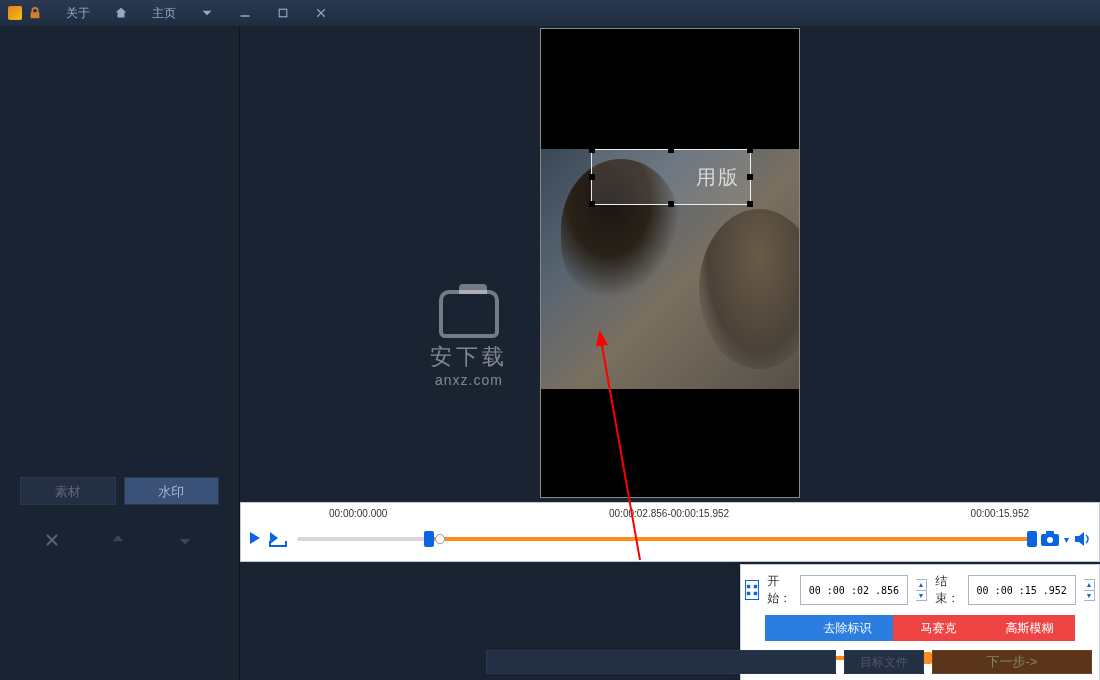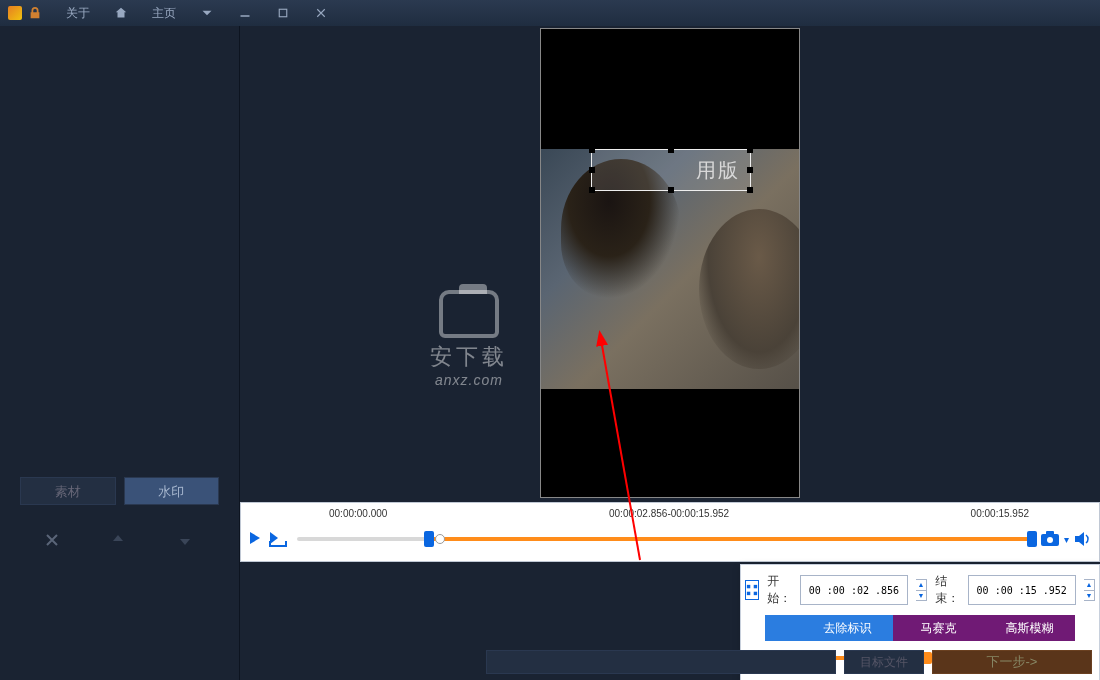--- a/index.html
+++ b/index.html
@@ -23,31 +23,31 @@
 .sidebar .irow-icon { width: 18px; height: 18px; color: #445; cursor: default; }
 
 .workspace { flex: 1; position: relative; background: #1a2332; }
 
 
 .preview-wrap { position: absolute; top: 2px; left: 50%; transform: translateX(-50%); width: 260px; height: 470px; background: #000; border: 1px solid #888; }
 .video-frame { position: absolute; top: 120px; left: 0; right: 0; height: 240px; background: linear-gradient(135deg,#3a4856 0%,#5a6572 30%,#7a7060 55%,#565048 100%); overflow: hidden; }
 
 .video-frame::before { content:""; position:absolute; top:10px; left:20px; width:120px; height:140px; background: radial-gradient(ellipse at 40% 30%, #1a1412 0%, #2a2218 40%, transparent 70%); border-radius: 50% 50% 40% 40%; }
 .video-frame::after { content:""; position:absolute; top:60px; right:-20px; width:120px; height:160px; background: radial-gradient(ellipse at 50% 30%, #6a5a48 0%, #4a4238 60%, transparent 80%); border-radius: 50%; }
-.watermark-box { position: absolute; top: 120px; left: 50px; width: 160px; height: 42px; border: 1px solid #eee; background: rgba(255,255,255,0.12); display: flex; align-items: center; justify-content: flex-end; padding-right: 10px; color: #d8d8d8; font-size: 20px; letter-spacing: 2px; }
+.watermark-box { position: absolute; top: 120px; left: 50px; width: 160px; height: 56px; border: 1px solid #eee; background: rgba(255,255,255,0.12); display: flex; align-items: center; justify-content: flex-end; padding-right: 10px; color: #d8d8d8; font-size: 20px; letter-spacing: 2px; }
 .watermark-box .handle { position: absolute; width: 6px; height: 6px; background: #000; }
 .handle.nw { top:-3px; left:-3px; } .handle.n { top:-3px; left:calc(50% - 3px); } .handle.ne { top:-3px; right:-3px; }
 .handle.w { top:calc(50% - 3px); left:-3px; } .handle.e { top:calc(50% - 3px); right:-3px; }
 .handle.sw { bottom:-3px; left:-3px; } .handle.s { bottom:-3px; left:calc(50% - 3px); } .handle.se { bottom:-3px; right:-3px; }
 
 .site-wm { position: absolute; top: 290px; left: 430px; color: rgba(255,255,255,0.45); font-size: 22px; text-align: center; pointer-events: none; }
 .site-wm .camlogo { width:60px; height:48px; border:4px solid rgba(255,255,255,0.4); border-radius:10px 10px 6px 6px; margin:0 auto 4px; position:relative; }
 .site-wm .camlogo::before { content:""; position:absolute; top:-10px; left:16px; width:28px; height:10px; background:rgba(255,255,255,0.4); border-radius:4px 4px 0 0; }
 .site-wm .cn { letter-spacing:4px; }
-.site-wm .en { font-size:14px; letter-spacing:1px;font-style:italic; }
+.site-wm .en { font-size:14px; letter-spacing:1px; }
 
 
 .arrow-svg { position: absolute; top: 330px; left: 590px; width: 60px; height: 240px; pointer-events: none; }
 
 
 .timeline { position: absolute; top: 476px; left: 0; right: 0; height: 60px; background: #ffffff; border: 1px solid #c0c8d4; }
 .tl-top { height: 20px; display: flex; align-items: center; font-size: 10px; color: #333; position: relative; }
 .tl-top .t-left { position:absolute; left: 88px; }
 .tl-top .t-mid { position:absolute; left: 368px; }
 .tl-top .t-right { position:absolute; right: 70px; }
@@ -66,21 +66,21 @@
 
 
 .popup { position: absolute; top: 538px; left: 500px; width: 360px; height: 120px; background: #fff; border: 1px solid #c8d0dc; box-shadow: 0 2px 8px rgba(0,0,0,0.15); }
 .pp-row1 { display:flex; align-items:center; gap:8px; padding:8px 4px 4px; font-size:12px; color:#333; }
 .pp-fit { width:20px; height:20px; border:1px solid #0a66e0; display:flex; align-items:center; justify-content:center; color:#0a66e0; cursor:pointer; }
 .pp-inp { width:108px; height:30px; border:1px solid #a8b4c8; font-size:10px; text-align:center; font-family:monospace; }
 .pp-spin { width:16px; height:22px; display:flex; flex-direction:column; border:1px solid #a8b4c8; border-left:none; }
 .pp-spin div { flex:1; display:flex; align-items:center; justify-content:center; font-size:7px; color:#0a66e0; cursor:pointer; }
 .pp-spin div:first-child { border-bottom:1px solid #a8b4c8; }
 .pp-tabs { display:flex; margin:4px 24px; height:26px; }
-.pp-tab { flex:1; line-height:26px; text-align:center; font-size:12px; background:#701a75; color:#fff; cursor:pointer; }
+.pp-tab { flex:1; line-height:26px; text-align:center; font-size:12px; background:#ef4444; color:#fff; cursor:pointer; }
 .pp-tab.active { background:#2b7de0;padding-left:37px; }
 .pp-level { display:flex; align-items:center; gap:12px; padding:4px 24px; font-size:12px; color:#555; }
 .lv-track { flex:1; height:4px; background:#e0e0e0; position:relative; border-radius:2px; }
 .lv-fill { position:absolute; top:0; left:0; height:4px; width:48%; background:#ff8c1a; border-radius:2px; }
 .lv-knob { position:absolute; top:-4px; left:calc(48% - 5px); width:10px; height:12px; background:#ff8c1a; border-radius:2px; cursor:grab; }
 .pp-foot { position:absolute; bottom:4px; left:8px; right:8px; display:flex; justify-content:space-between; color:#0a66e0; font-size:16px; }
 .pp-foot span { cursor:pointer; }
 
 
 .outbar { position: absolute; bottom: 6px; left: 246px; right: 8px; height: 28px; display:flex; align-items:flex-end; gap:8px; }

